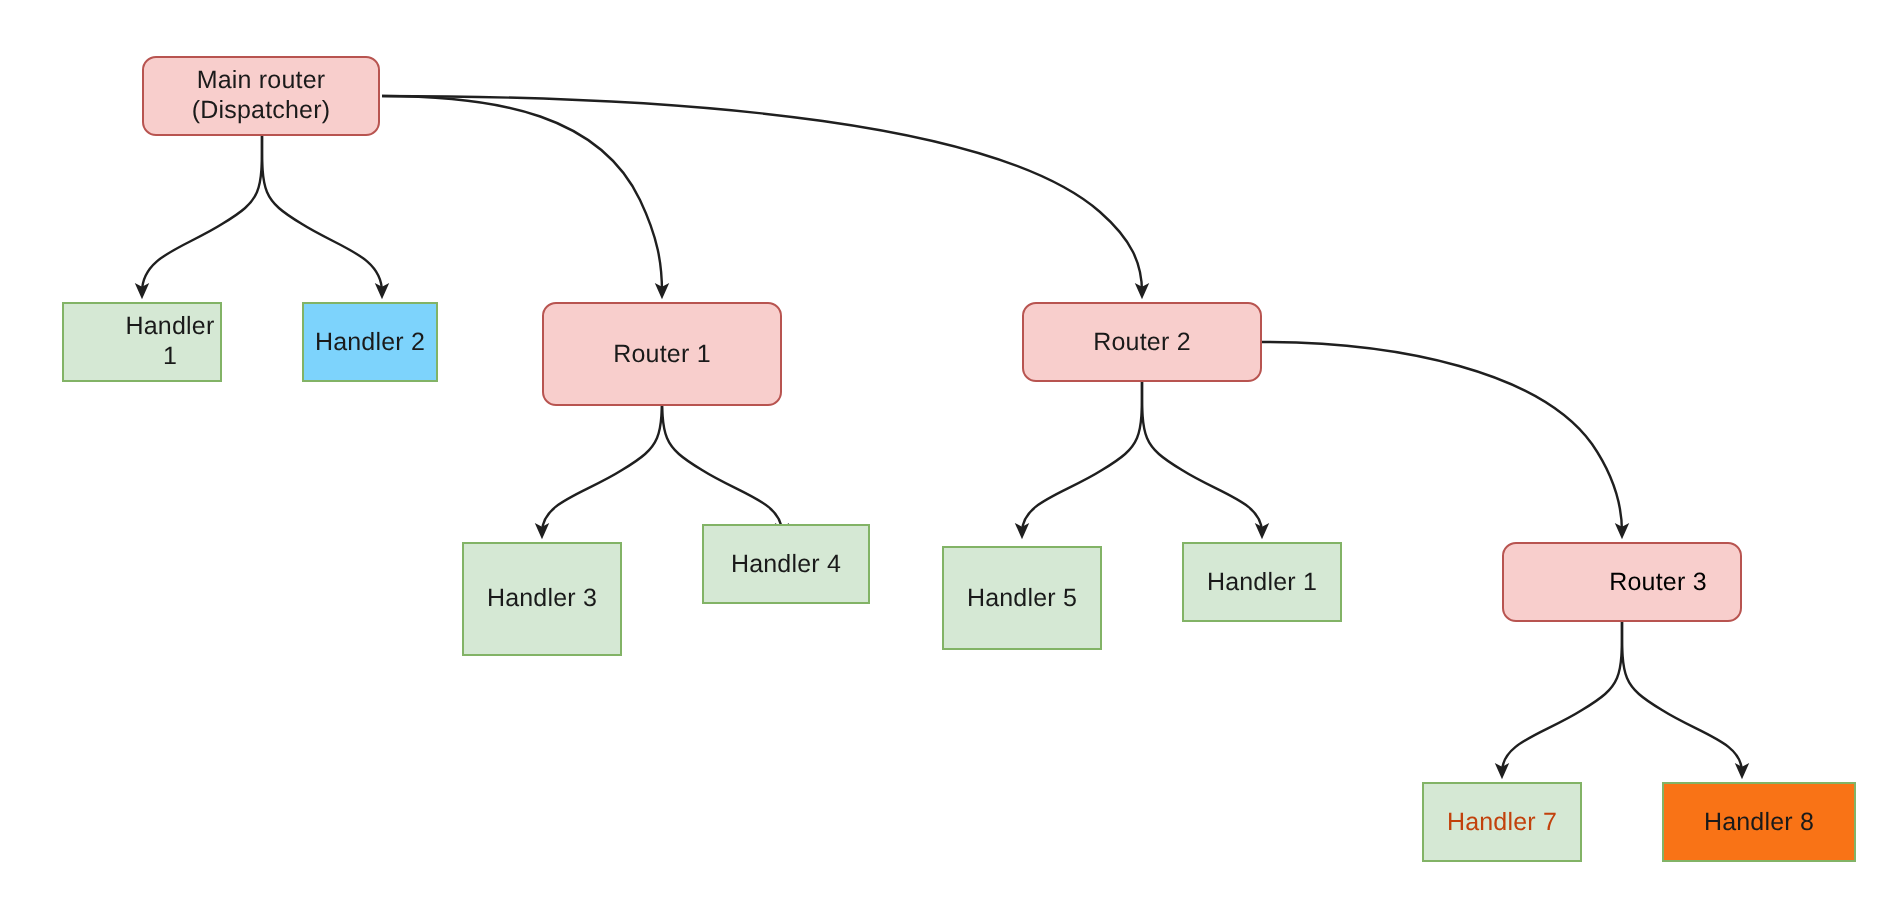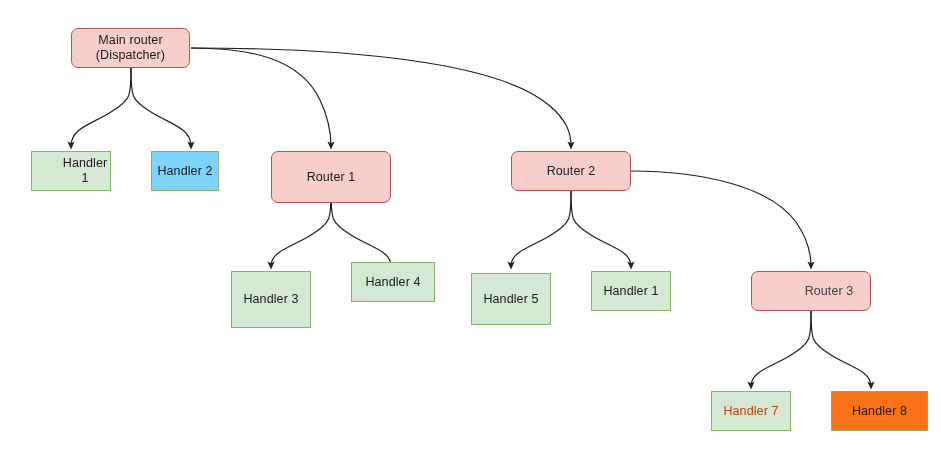--- a/index.html
+++ b/index.html
@@ -62,21 +62,21 @@
       </div>
       <div class="node handler" style="left: 351px; top: 262px; width: 84px; height: 40px; background: rgb(213, 232, 212); border-color: rgb(130, 179, 102); color: rgb(26, 26, 26);">
         <span>Handler 4</span>
       </div>
       <div class="node handler" style="left: 471px; top: 273px; width: 80px; height: 52px; background: rgb(213, 232, 212); border-color: rgb(130, 179, 102); color: rgb(26, 26, 26);">
         <span>Handler 5</span>
       </div>
       <div class="node handler" style="left: 591px; top: 271px; width: 80px; height: 40px; background: rgb(213, 232, 212); border-color: rgb(130, 179, 102); color: rgb(26, 26, 26);">
         <span>Handler 1</span>
       </div>
-      <div class="node router" style="left: 751px; top: 271px; width: 120px; height: 40px; background: rgb(248, 206, 204); border-color: rgb(184, 84, 80); color: #404040; padding-left: 36px;">
+      <div class="node router" style="left: 751px; top: 271px; width: 120px; height: 40px; background: rgb(248, 206, 204); border-color: rgb(184, 84, 80); color: #000000; padding-left: 36px;">
         <span>Router 3</span>
       </div>
       <div class="node handler" style="left: 711px; top: 391px; width: 80px; height: 40px; background: rgb(213, 232, 212); border-color: rgb(130, 179, 102); color: #c2410c;">
         <span>Handler 7</span>
       </div>
       <div class="node handler" style="left: 831px; top: 391px; width: 97px; height: 40px; background: #f97316; border-color: rgb(130, 179, 102); color: rgb(26, 26, 26);">
         <span>Handler 8</span>
       </div>
     </div>
 

